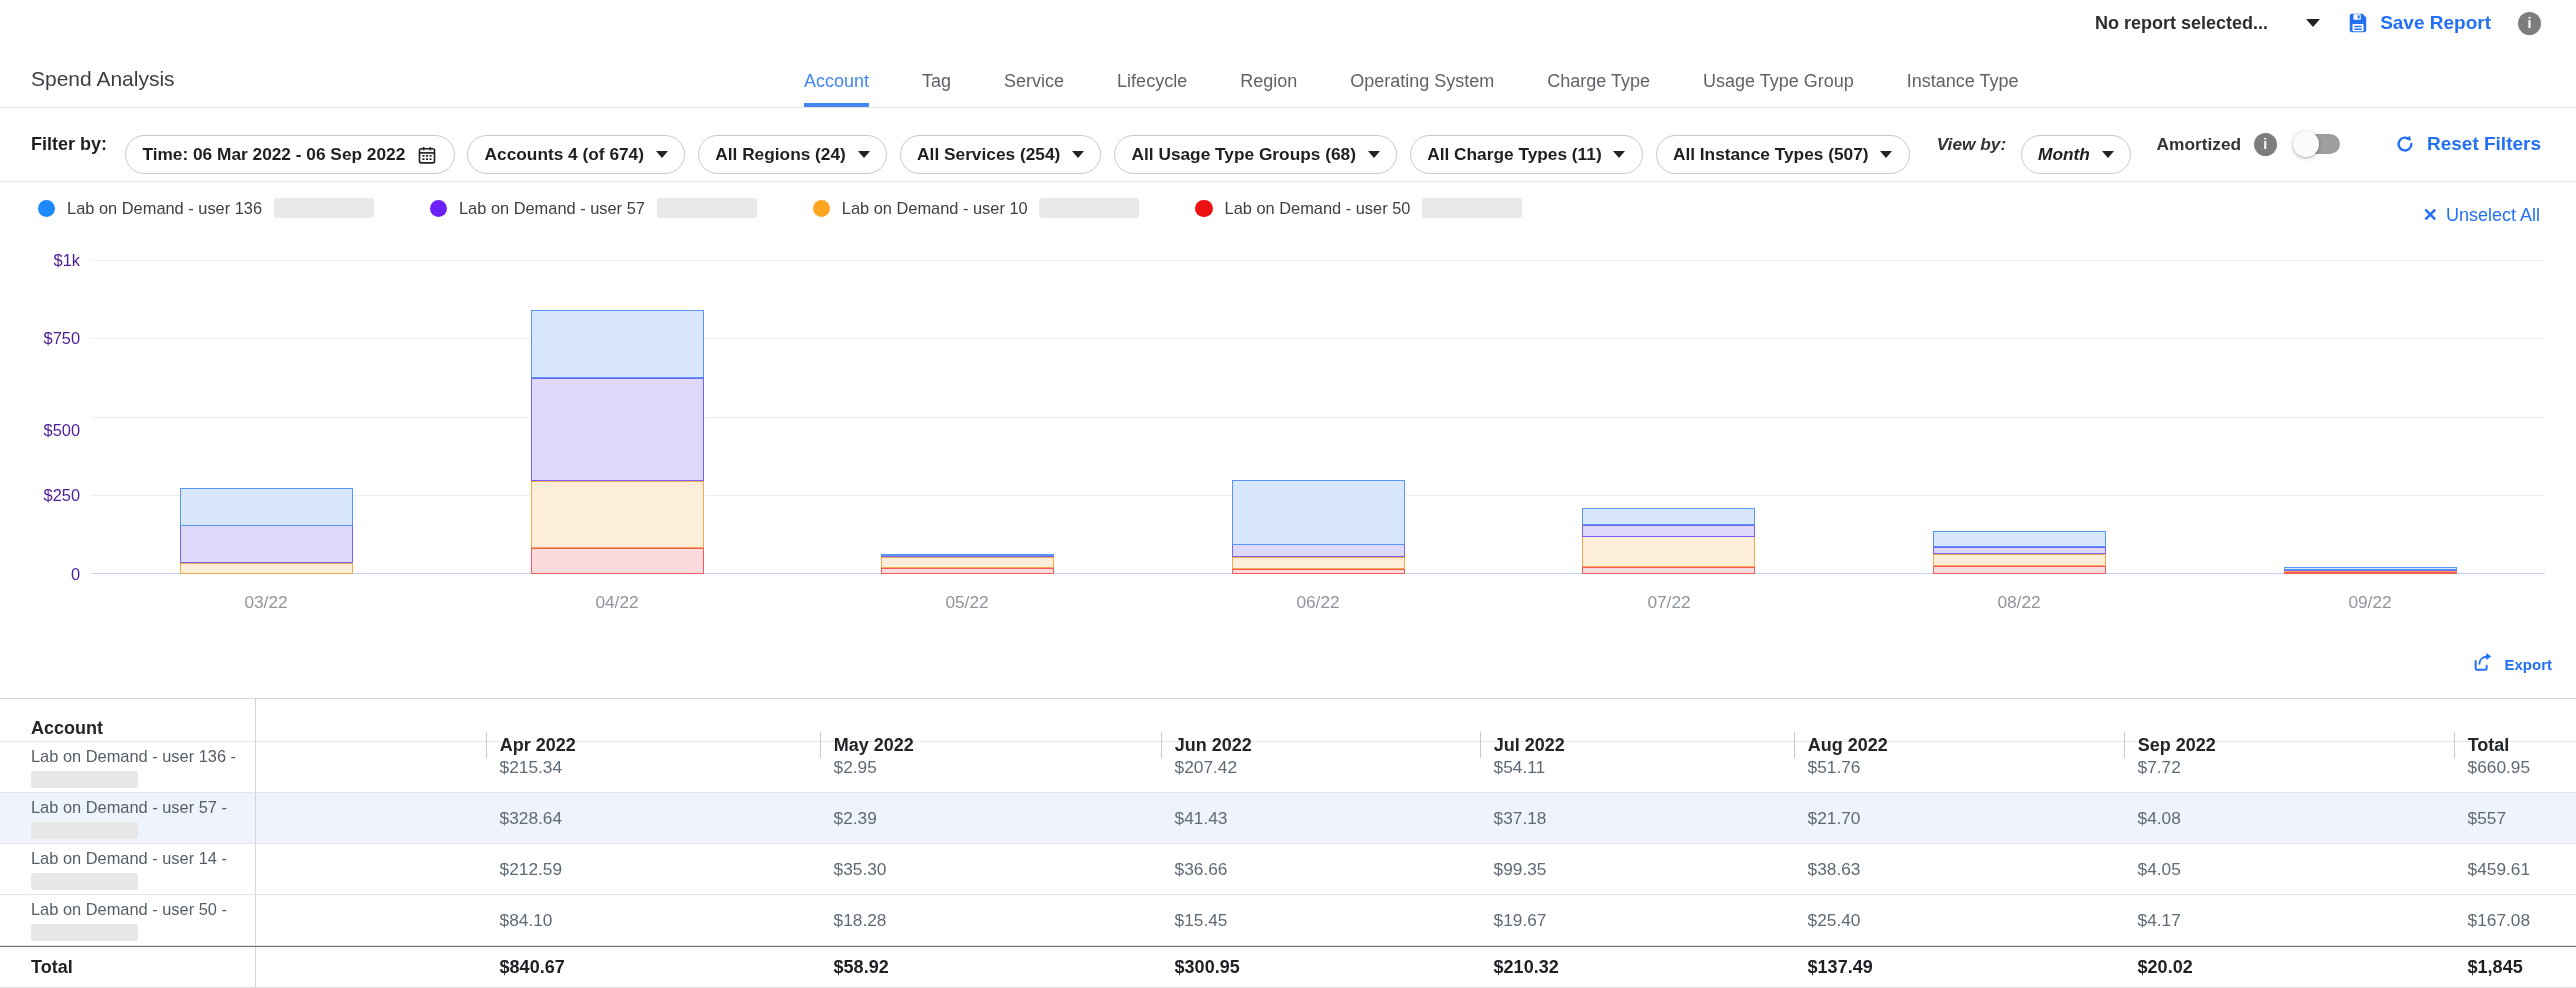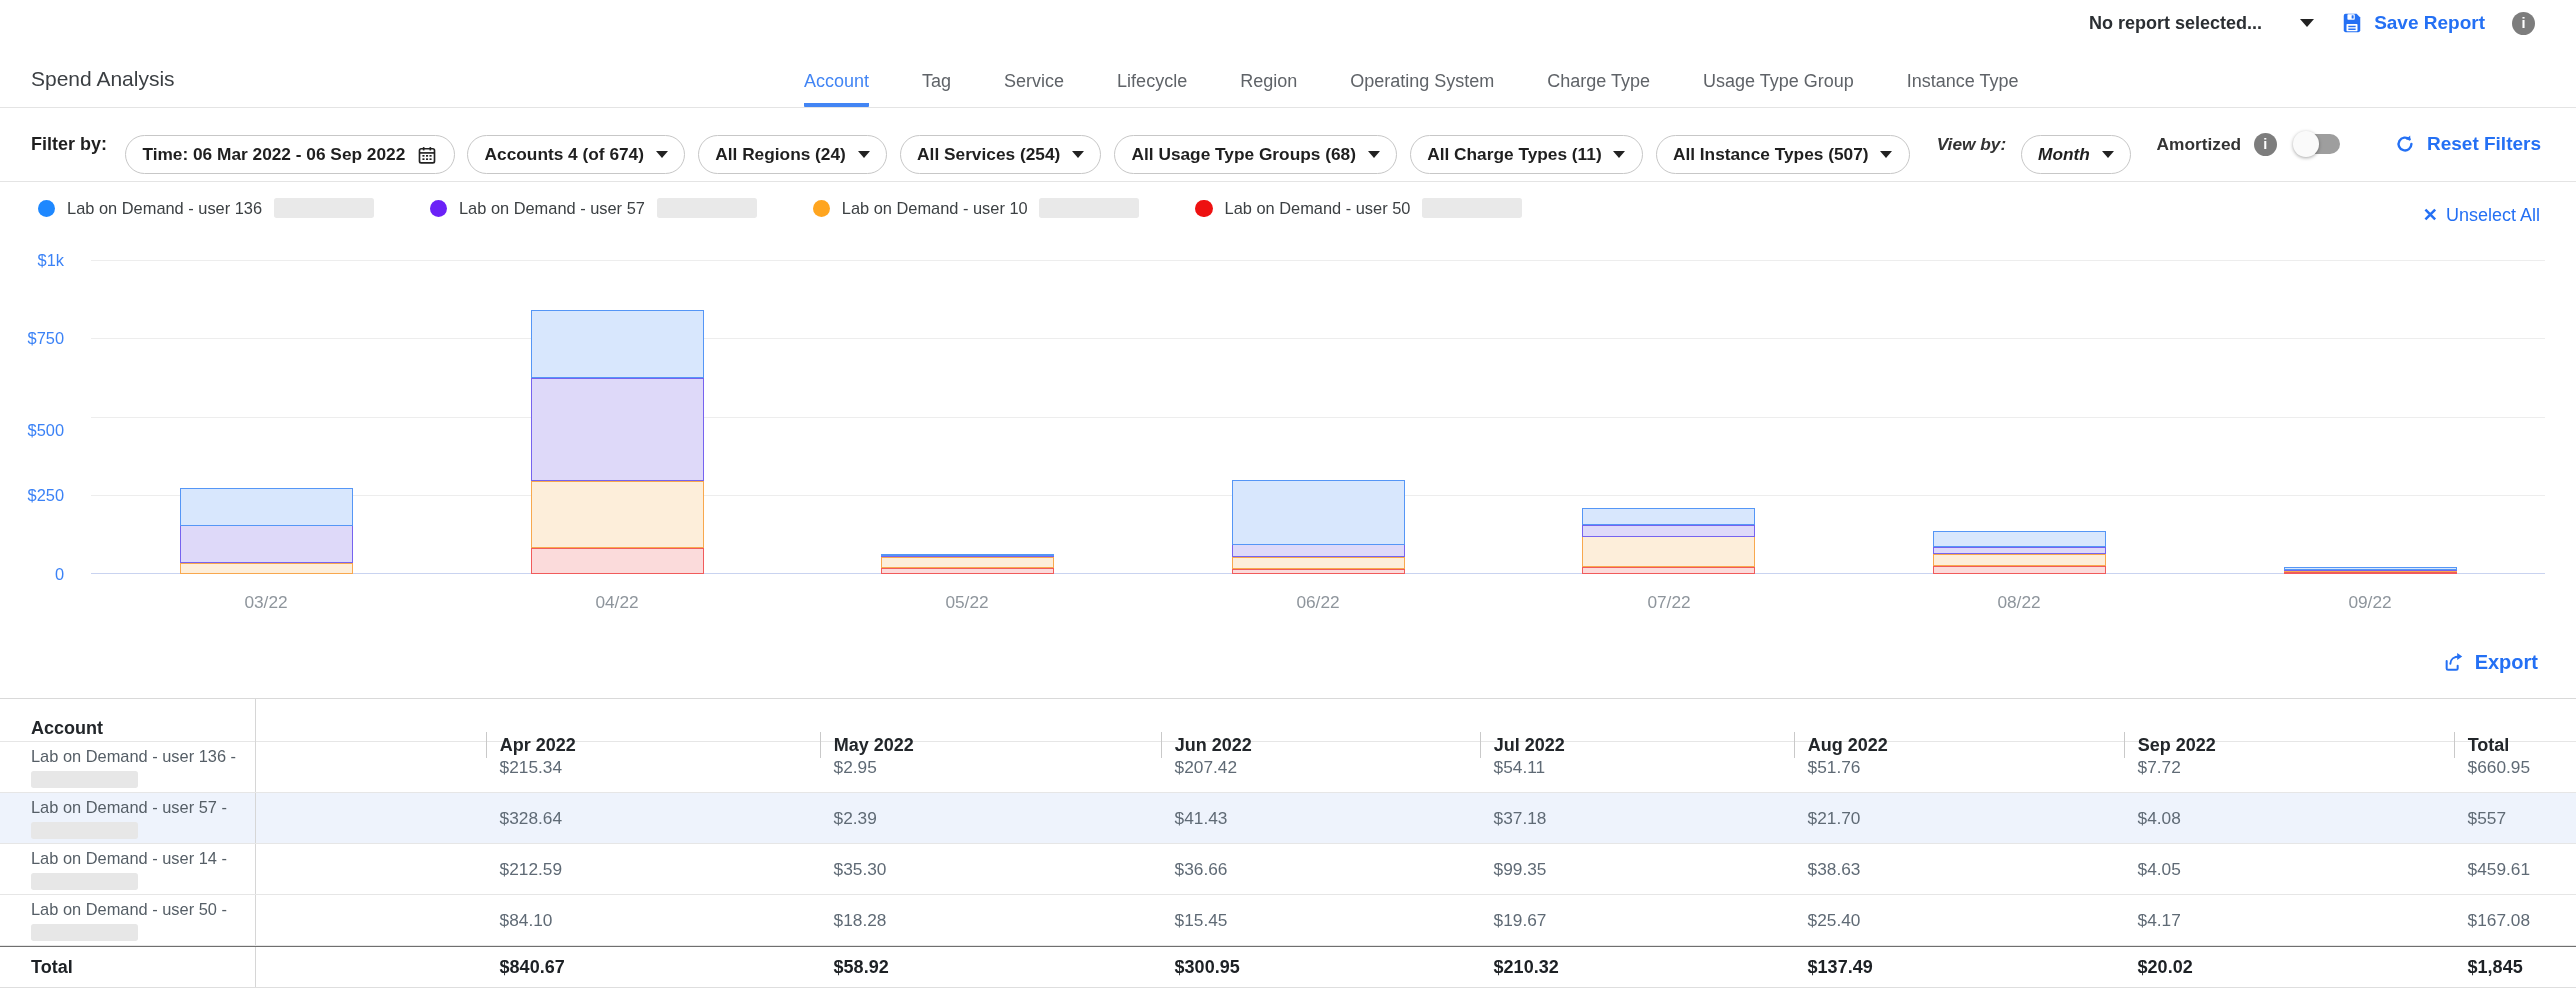--- a/index.html
+++ b/index.html
@@ -2,21 +2,21 @@
 <html style="font-size:14.5px"><head>
 <meta charset="utf-8">
 <style>
   * { box-sizing: border-box; margin: 0; padding: 0; }
   html,body { width: 2576px; height: 989px; }
   body {
     position: relative; background: #ffffff; overflow: hidden;
     font-family: "Liberation Sans", sans-serif; color: #333;
   }
   
-  .topbar { position: absolute; top: 0; left: 0; right: 6px; height: 53px; }
+  .topbar { position: absolute; top: 0; left: 0; right: 0; height: 53px; }
   .topbar-right { position: absolute; right: 35px; top: 11.8px; display: flex; align-items: center; gap: 27px; }
   .report-selector { display: flex; align-items: center; gap: 38px; cursor: pointer; }
   .report-selector .rs-label { font-weight: 700; font-size: 18px; color: #2b2f33; }
   .caret { width: 0; height: 0; border-left: 7.3px solid transparent; border-right: 7.3px solid transparent; border-top: 8.2px solid #222; display: inline-block; }
   .save-report { display: flex; align-items: center; gap: 11px; color: #2470f4; font-weight: 700; font-size: 19px; cursor: pointer; }
   .info-icon { width: 23px; height: 23px; border-radius: 50%; background: #7d7d7d; color: #fff; font-size: 14.5px; font-weight: 700; display: flex; align-items: center; justify-content: center; cursor: pointer; flex: none; }
   
   .titlerow { position: absolute; top: 53px; left: 0; right: 0; height: 55px; border-bottom: 0.9px solid #e4e4e4; }
   .page-title { position: absolute; left: 31px; bottom: 16.4px; font-size: 21px; color: #3b3f43; }
   .tabs { position: absolute; left: 804px; bottom: 0; display: flex; gap: 53px; align-items: flex-end; height: 100%; }
@@ -39,29 +39,29 @@
   .legend-item .row1 { display: flex; align-items: center; gap: 11.8px; font-size: 16.4px; color: #3c4043; cursor: pointer; }
   .dot { width: 17.3px; height: 17.3px; border-radius: 50%; flex: none; }
   .redact { height: 20px; width: 100px; background: #e9e9e9; border-radius: 2.7px; }
   .legend-item .row2 { margin: 6.4px 0 0 29px; }
   .legend-item .row2 .redact { width: 87px; height: 18px; }
   .unselect { position: absolute; right: 36px; top: 22px; color: #2470f4; font-size: 18px; display: flex; align-items: center; gap: 8.2px; cursor: pointer; }
   .x-glyph { font-size: 18px; font-weight: 700; }
   
   .chart { position: absolute; top: 255px; left: 0; right: 0; height: 373px; }
   #ylabels { position: absolute; left: 0; top: 4.5px; width: 80px; height: 314px; }
-  .ylabel { position: absolute; right: 16px; transform: translateY(-50%); font-size: 16.4px; color: #3b82f6; }
+  .ylabel { position: absolute; right: 0; transform: translateY(-50%); font-size: 16.4px; color: #4c1d95; }
   #plot { position: absolute; left: 91px; right: 31px; top: 4.5px; height: 314px; }
   .gridline { position: absolute; left: 0; right: 0; height: 0.9px; background: #ededed; }
   .baseline { position: absolute; left: 0; right: 0; bottom: -0.9px; height: 1.8px; background: #c9d3f0; }
   .bar-seg { position: absolute; border: 1.8px solid; }
   .xlabel { position: absolute; top: 100%; margin-top: 18px; transform: translateX(-50%); font-size: 17.3px; color: #8e959c; }
   
   .exportrow { position: absolute; top: 627px; left: 0; right: 0; height: 71px; }
-  .export { position: absolute; right: 38px; top: 23.6px; color: #2470f4; font-weight: 700; font-size: 20px; display: flex; align-items: flex-start; gap: 10px; cursor: pointer; }
+  .export { position: absolute; right: 24px; top: 23.6px; color: #2470f4; font-weight: 700; font-size: 15px; display: flex; align-items: flex-end; gap: 10px; cursor: pointer; }
   
   .table { position: absolute; top: 698px; left: 0; right: 0; }
   .trow { display: grid; grid-template-columns: 256px 230px 334px 341px 319px 314px 330px 330px 122px; border-bottom: 0.9px solid #e6e6e6; align-items: center; }
   .trow.header { border-top: 0.9px solid #d9d9d9; height: 44px; }
   .hcell { font-weight: 700; font-size: 18px; color: #22262a; }
   .htick { border-left: 0.9px solid #c9c9c9; padding: 2.7px 0 2.7px 12.7px; display: inline-block; margin-top: 33px; }
   .acct-col { border-right: 0.9px solid #d6d6d6; height: 100%; display: flex; flex-direction: column; justify-content: center; padding-left: 31px; }
   .trow.data { height: 51px; }
   .trow.data.hl { background: #eef3fc; }
   .vcell { padding-left: 13.6px; font-size: 17.3px; color: #5f6a75; }

